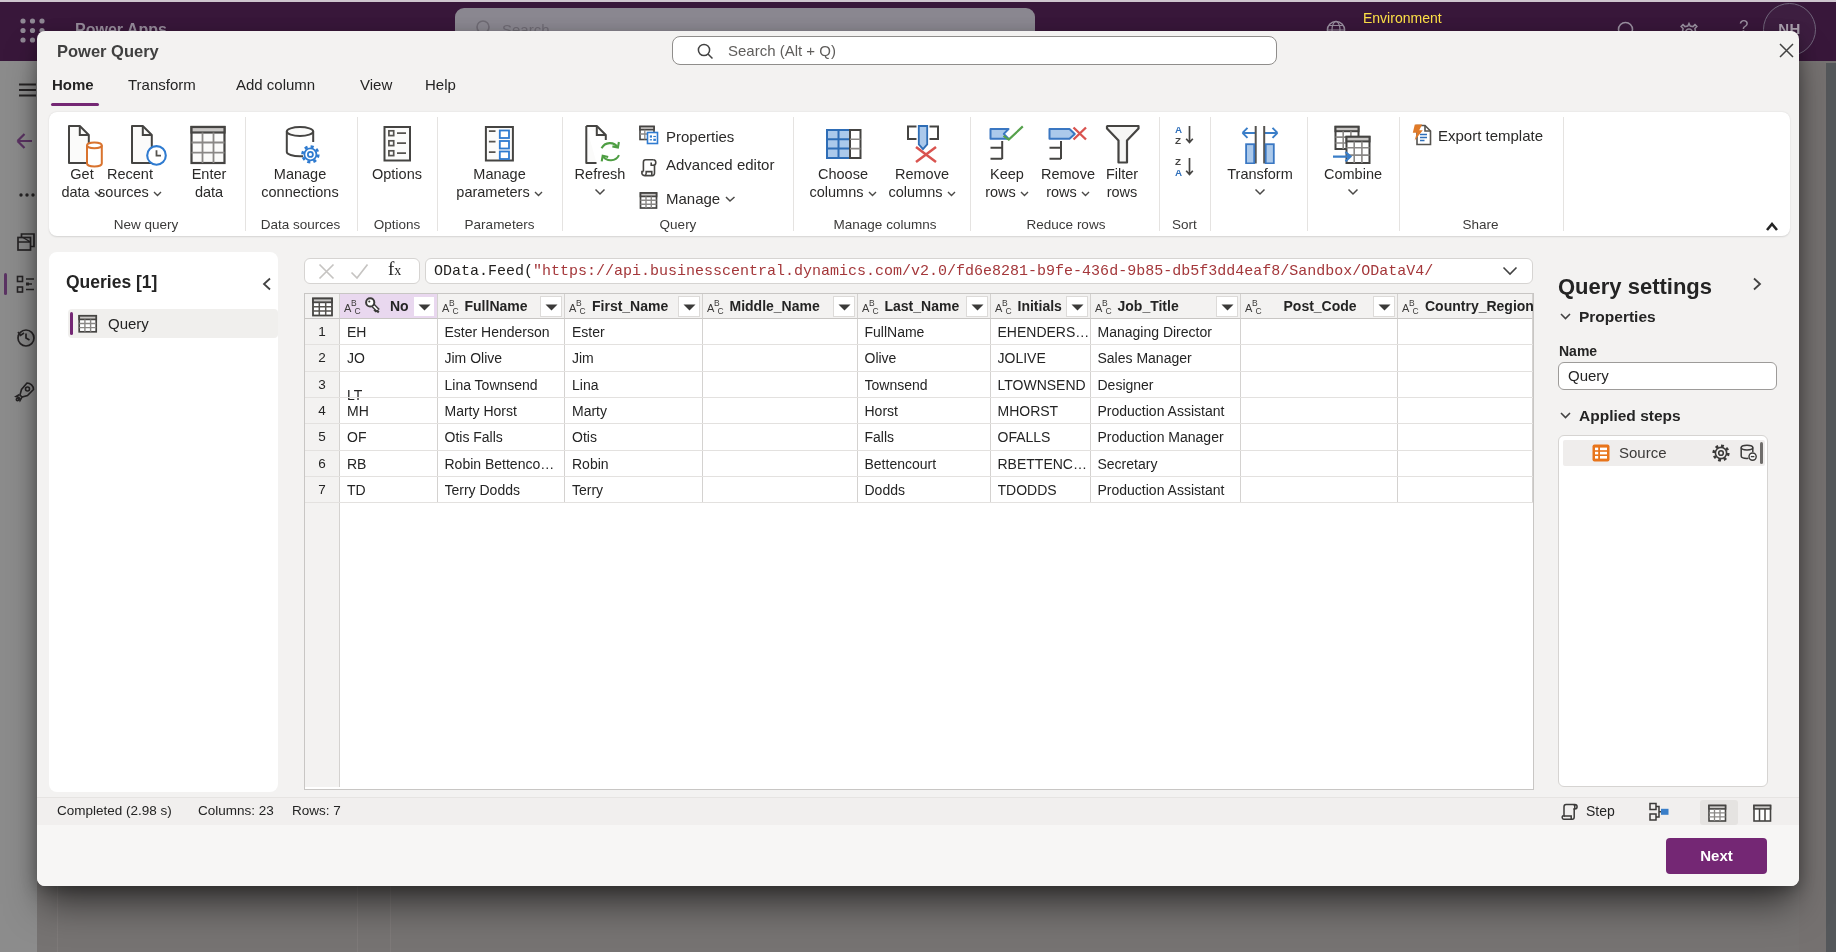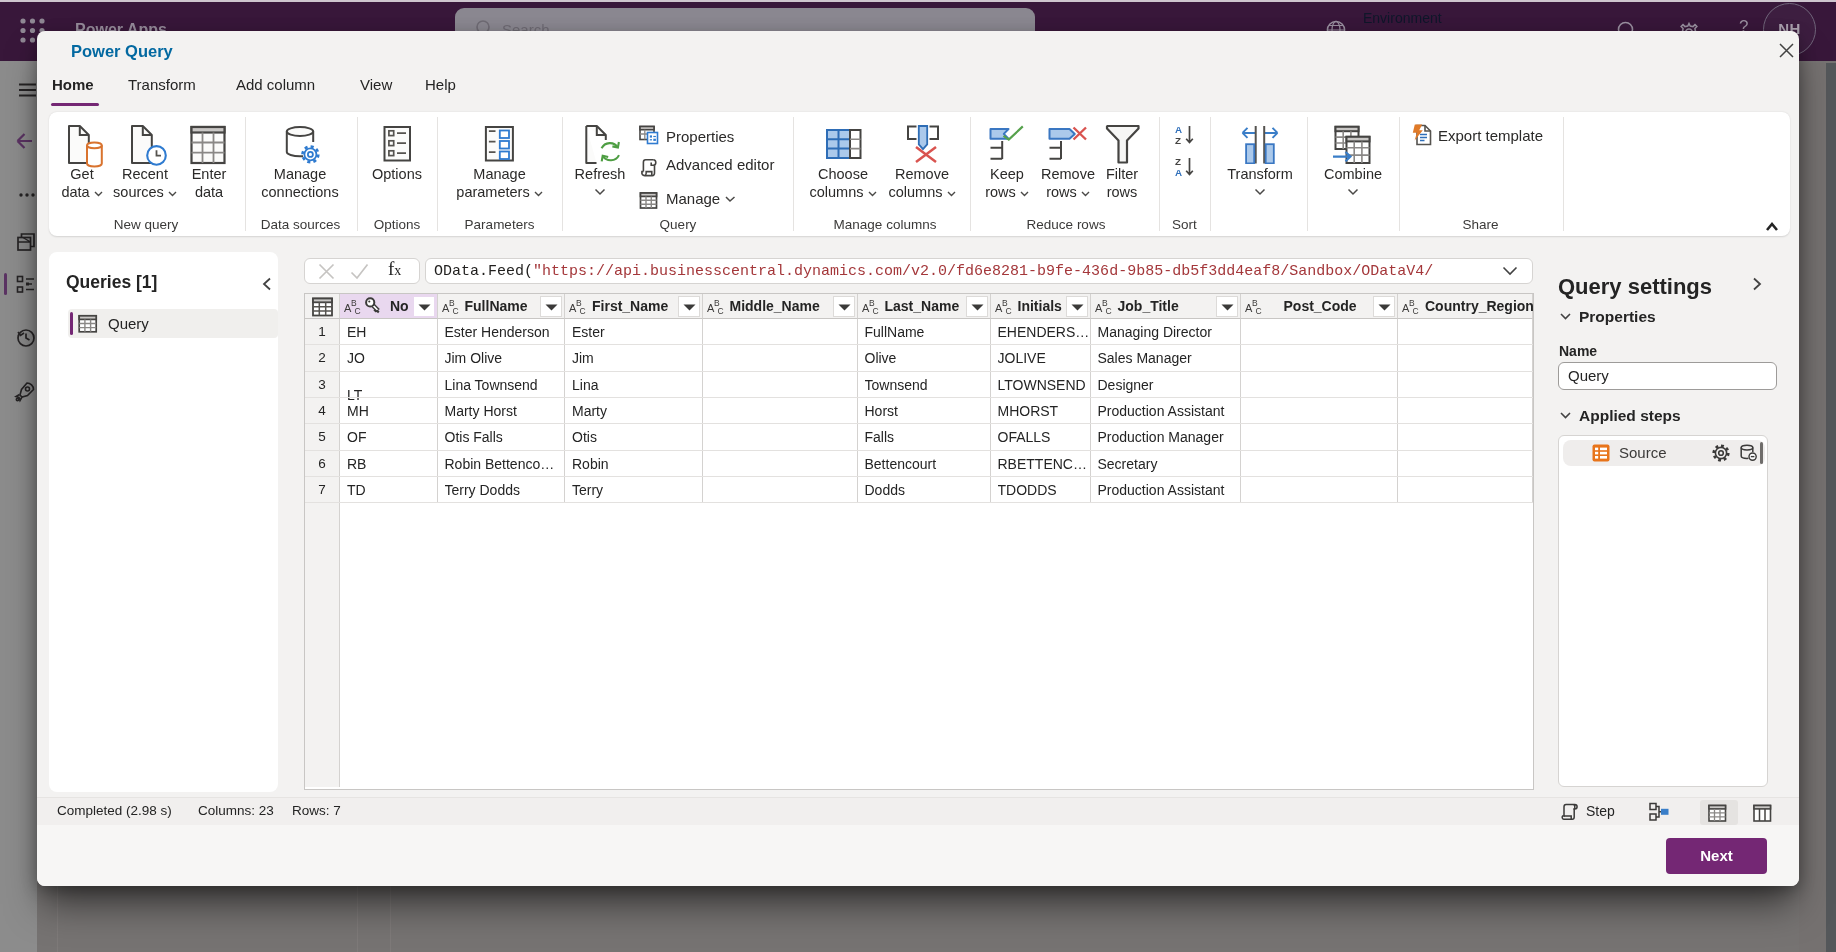--- a/index.html
+++ b/index.html
@@ -9,29 +9,29 @@
   svg{display:block;}
   
   #topbar{left:0;top:0;width:1836px;height:61px;background:#38173a;}
   #topedge{left:0;top:0;width:1836px;height:2px;background:#e9e4e9;opacity:.85;}
   #sidebar{left:0;top:61px;width:37px;height:891px;background:#8c8c8c;}
   #rscroll{left:1826px;top:63px;width:10px;height:889px;background:#54575a;}
   #rpanel2{left:1799px;top:63px;width:27px;height:889px;background:#757170;}
   .bline{background:#7e7a79;width:1px;top:886px;height:66px;}
   #bgsearch{left:455px;top:8px;width:580px;height:46px;border-radius:9px;background:#8a8790;}
   #pa-txt{left:75px;top:21px;font-size:16px;font-weight:700;color:#968c9b;}
-  #env-txt{left:1363px;top:10px;font-size:14px;color:#0f172a;}
+  #env-txt{left:1363px;top:10px;font-size:14px;color:#fde047;}
   #q-txt{left:1739px;top:17px;font-size:17px;color:#9a90a0;}
   #avatar{left:1763px;top:3px;width:53px;height:53px;border-radius:50%;background:#3d1e40;
     border:1.5px solid #70657a;box-sizing:border-box;color:#ada3b1;font-size:15px;font-weight:700;
     text-align:center;line-height:49px;letter-spacing:.5px;}
   
   #dialog{left:37px;top:31px;width:1762px;height:855px;background:#f3f2f1;border-radius:8px;
     box-shadow:0 24px 36px -6px rgba(0,0,0,0.52), 0 4px 16px rgba(0,0,0,0.3);}
-  #dlgtitle{left:34px;top:11px;font-size:16.5px;font-weight:700;color:#0369a1;}
+  #dlgtitle{left:20px;top:11px;font-size:16.5px;font-weight:700;color:#404040;}
   #dsearch{left:635px;top:5px;width:603px;height:27px;background:#fff;border:1px solid #8f8d8b;border-radius:8px;}
   #dsearchtxt{left:55px;top:5px;font-size:15px;color:#5f5d5b;}
   .tab{top:45px;font-size:15px;color:#242424;}
   #tabline{left:14px;top:72px;width:48px;height:3px;background:#742774;border-radius:2px;}
   
   #ribbon{left:12px;top:81px;width:1741px;height:124px;background:#fff;border-radius:8px;
     box-shadow:0 0.6px 1.8px rgba(0,0,0,0.13);}
   .rsep{position:absolute;top:5px;width:1px;height:114px;background:#e5e3e1;}
   .rlabel{position:absolute;top:105px;font-size:13.5px;color:#3b3a39;text-align:center;width:130px;}
   .blabel{position:absolute;top:53px;font-size:14.5px;color:#2b2a29;text-align:center;width:110px;line-height:18px;white-space:nowrap;}
@@ -58,21 +58,21 @@
     font-size:13.5px;color:#242424;text-align:center;height:26px;line-height:26px;}
   .vline{position:absolute;top:0;width:1px;background:#d4d2d0;}
   .hline{position:absolute;left:0;width:1228px;height:1px;background:#e3e1df;}
   
   #qstitle{left:1521px;top:243px;font-size:22px;font-weight:700;color:#242424;}
   .qs-sec{position:absolute;font-size:15.5px;font-weight:700;color:#242424;}
   #qsname{left:1522px;top:312px;font-size:14px;font-weight:700;color:#242424;}
   #qsinput{left:1521px;top:331px;width:208px;height:26px;background:#fff;border:1px solid #9d9b99;border-radius:6px;
     font-size:15px;color:#242424;line-height:26px;padding-left:9px;}
   #steps{left:1521px;top:404px;width:208px;height:350px;background:#fff;border:1px solid #d6d4d2;border-radius:6px;}
-  #steprow{left:4px;top:4px;width:202px;height:26px;background:#efedec;border-radius:8px;}
+  #steprow{left:4px;top:4px;width:202px;height:26px;background:#efedec;border-radius:2px;}
   #stepthumb{left:200.5px;top:6px;width:3.5px;height:22px;background:#6f6d6b;border-radius:2px;}
   
   #statusbar{left:0;top:766px;width:1762px;height:27px;background:#f1efee;border-top:1px solid #e6e4e2;
     border-bottom:1px solid #d8d6d4;box-sizing:content-box;font-size:13.5px;color:#242424;}
   .sbt{position:absolute;top:5px;}
   #gridbtn{position:absolute;left:1663px;top:2px;width:38px;height:25px;background:#e5e3e1;border-radius:3px;}
   #footer{left:0;top:794px;width:1762px;height:61px;background:#f7f6f5;border-radius:0 0 8px 8px;}
   #nextbtn{left:1629px;top:13px;width:101px;height:36px;background:#742774;border-radius:4px;color:#fff;
     font-size:15px;font-weight:700;text-align:center;line-height:36px;}
 </style>
@@ -161,20 +161,27 @@
       </g>
     </svg>
   <div class="abs" id="rpanel2"></div>
   <div class="abs" id="rscroll"></div>
   <div class="abs bline" style="left:57px"></div>
   <div class="abs bline" style="left:357px"></div>
   <div class="abs bline" style="left:390px"></div>
 
   <div class="abs" id="dialog">
     <div class="abs" id="dlgtitle">Power Query</div>
+    <div class="abs" id="dsearch">
+      <svg class="abs" style="left:24px;top:6px" width="17" height="17">
+          <circle cx="7" cy="7" r="5.6" fill="none" stroke="#424242" stroke-width="1.5"></circle>
+          <path d="M11 11 L15.5 15.5" stroke="#424242" stroke-width="1.5"></path>
+        </svg>
+      <div class="abs" id="dsearchtxt">Search (Alt + Q)</div>
+    </div>
     <svg class="abs" style="left:1742px;top:12px" width="15" height="15">
         <path d="M1 1 L14 14 M14 1 L1 14" stroke="#424242" stroke-width="1.5"></path>
       </svg>
     <div class="abs tab" style="left:15px;font-weight:700;">Home</div>
     <div class="abs tab" style="left:91px;">Transform</div>
     <div class="abs tab" style="left:199px;">Add column</div>
     <div class="abs tab" style="left:323px;">View</div>
     <div class="abs tab" style="left:388px;">Help</div>
     <div class="abs" id="tabline"></div>
     <div class="abs" id="ribbon">
@@ -199,21 +206,21 @@
       <div class="blabel" style="left:-22px">Get<br>data <svg width="9" height="6" style="display:inline-block">
             <path d="M1 1 l3.5 3.5 L8 1" fill="none" stroke="#4a4947" stroke-width="1.4"></path>
           </svg></div>
 
       <svg class="abs" style="left:76px;top:10px" width="44" height="46">
         <path d="M7 4 H17.8 L26.8 13 V41 H7 Z" fill="#fbfbfa" stroke="#454442" stroke-width="2" stroke-linejoin="round"></path>
         <path d="M17.8 4 V13 H26.8" fill="none" stroke="#454442" stroke-width="2"></path>
         <circle cx="31.5" cy="33.4" r="9.3" fill="#fff" stroke="#2f7bd0" stroke-width="2.1"></circle>
         <path d="M31.5 28.2 V33.7 H36" fill="none" stroke="#55534f" stroke-width="1.8"></path>
       </svg>
-      <div class="blabel" style="left:41px">Recent<br>sources <svg width="9" height="6" style="display:inline-block">
+      <div class="blabel" style="left:26px">Recent<br>sources <svg width="9" height="6" style="display:inline-block">
             <path d="M1 1 l3.5 3.5 L8 1" fill="none" stroke="#4a4947" stroke-width="1.4"></path>
           </svg></div>
 
       <svg class="abs" style="left:141px;top:10px" width="38" height="44">
         <rect x="1.5" y="5" width="33" height="36" fill="#fbfbfa" stroke="#454442" stroke-width="2.2"></rect>
         <rect x="1.5" y="5" width="33" height="5.5" fill="#c9c7c5" stroke="#454442" stroke-width="2.2"></rect>
         <path d="M12.5 10.5 V41 M23.5 10.5 V41 M1.5 20.5 H34.5 M1.5 30.7 H34.5" stroke="#8a8886" stroke-width="1.8"></path>
       </svg>
       <div class="blabel" style="left:105px">Enter<br>data</div>
       <div class="rlabel" style="left:32px">New query</div>

